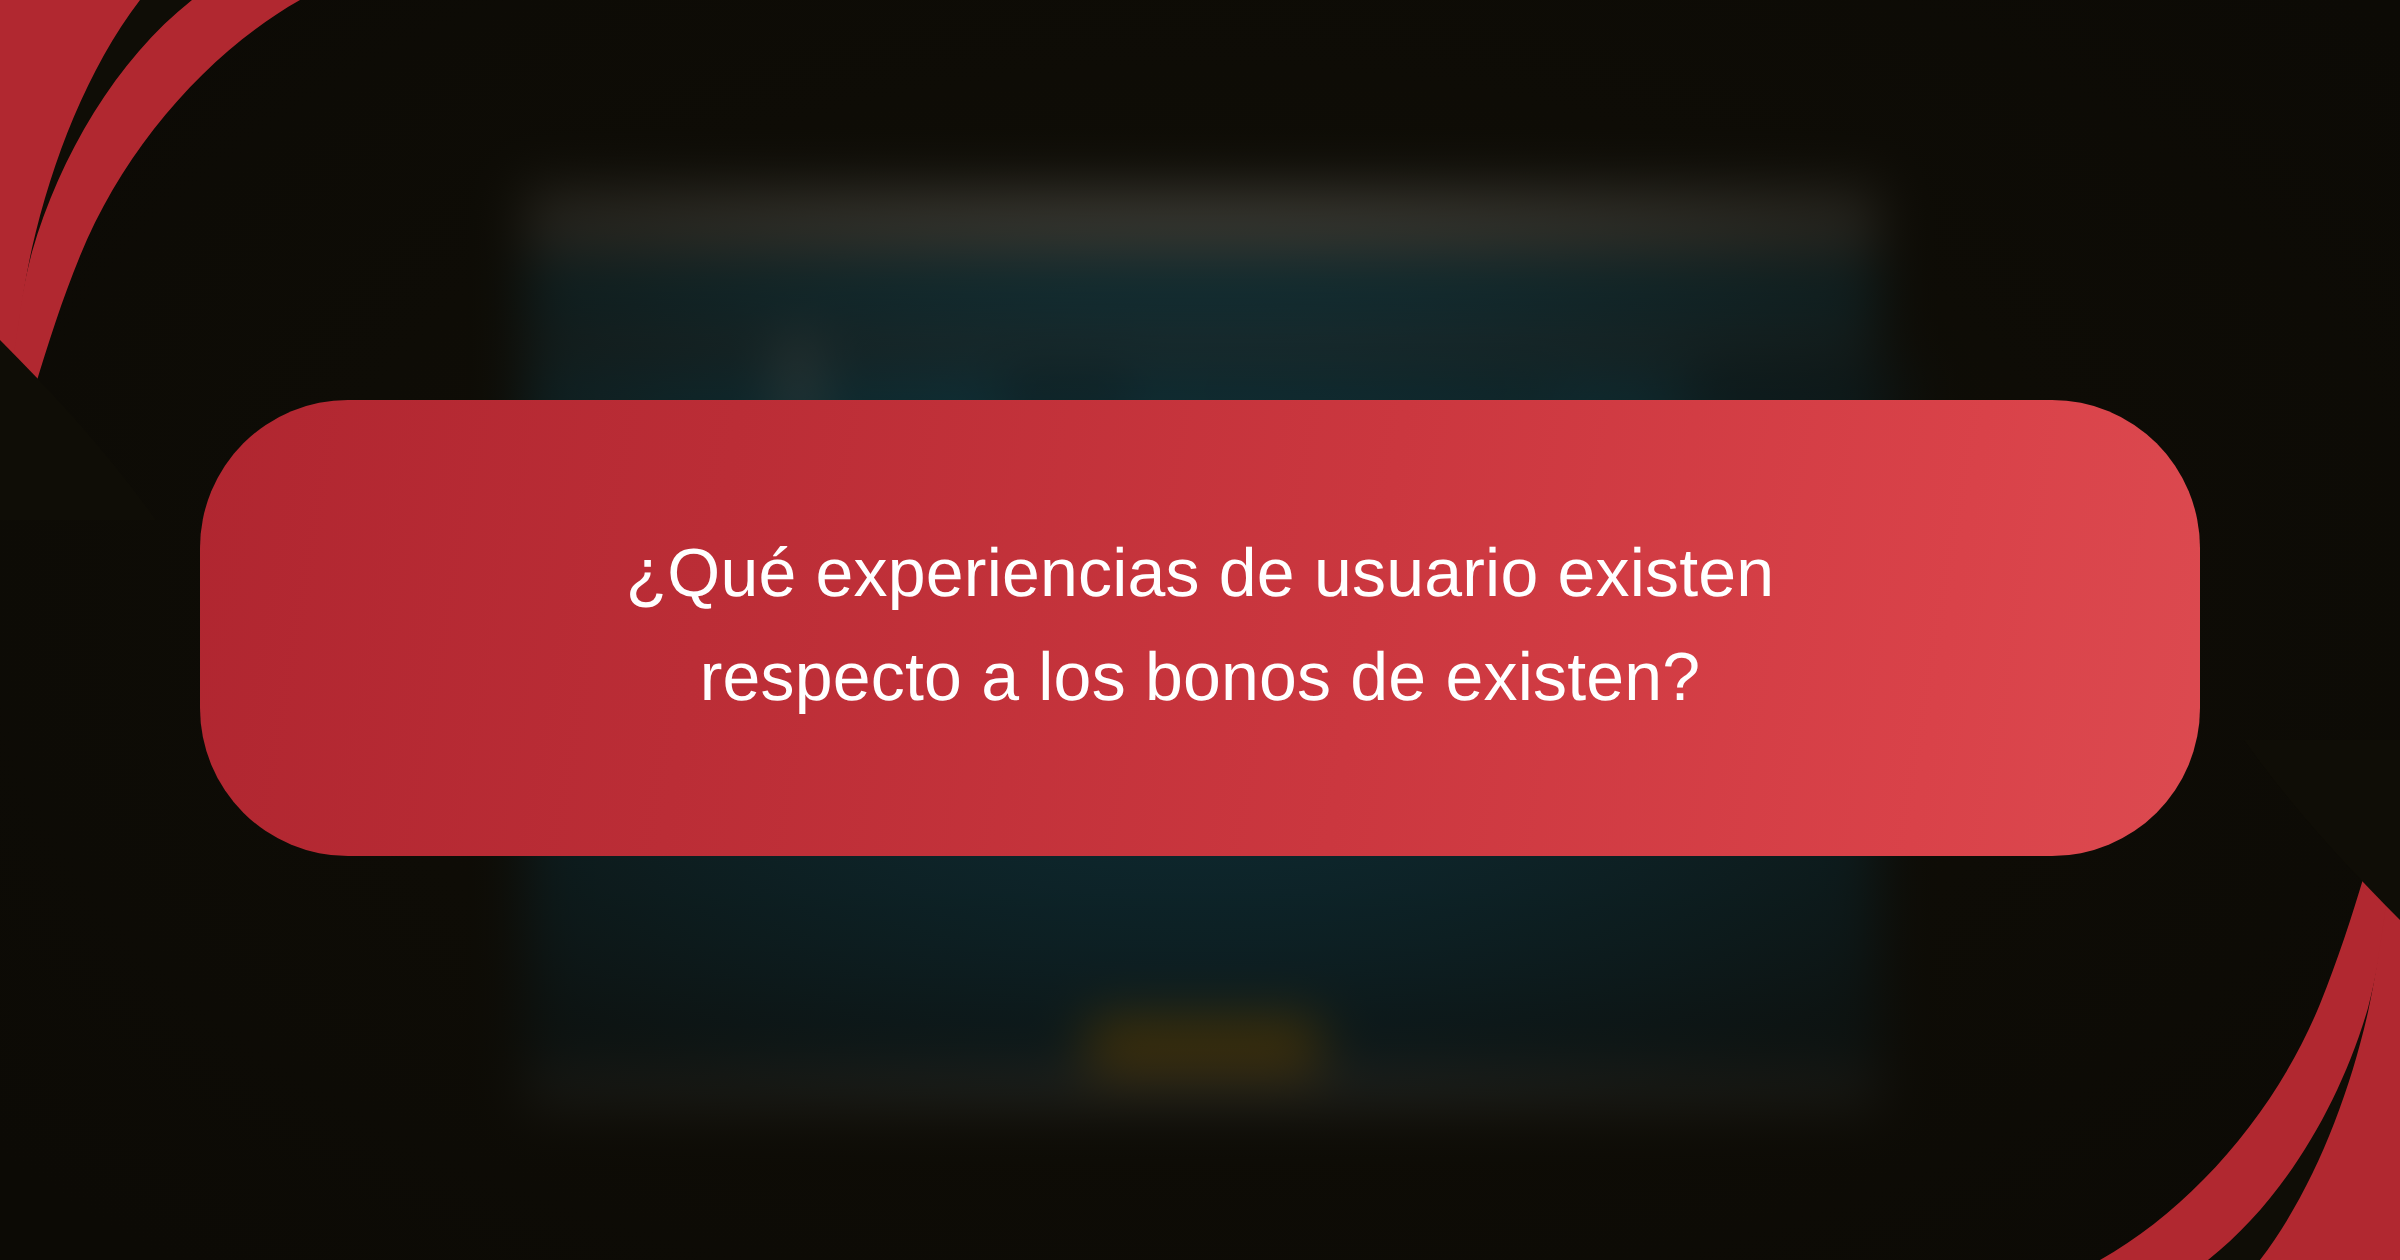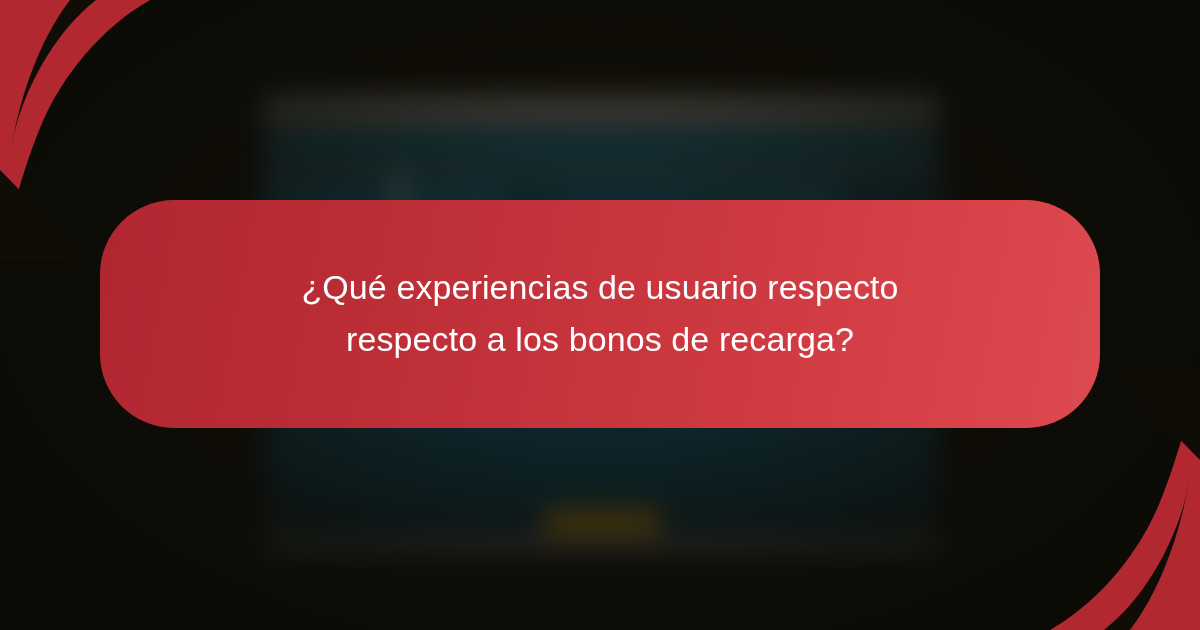--- a/index.html
+++ b/index.html
@@ -172,16 +172,16 @@
   </svg>
 
   <svg class="corner-deco br" viewBox="0 0 300 260">
     <path d="M0,0 L150,0 C104,26 62,74 40,128 C22,172 12,216 0,250 Z" fill="#b12830"></path>
     <path d="M0,0 L96,0 C58,30 30,78 16,126 C8,156 4,196 0,228 Z" fill="#0f0d06"></path>
     <path d="M0,0 L70,0 C44,34 26,80 16,124 C9,156 4,200 0,232 Z" fill="#b12830"></path>
     <path d="M0,170 C26,196 54,226 78,260 L0,260 Z" fill="#0f0d06"></path>
   </svg>
 
   <div class="question-card">
-    <div class="question-text">¿Qué experiencias de usuario respecto respecto a los bonos de recarga?</div>
+    <div class="question-text">¿Qué experiencias de usuario existen respecto a los bonos de existen?</div>
   </div>
 
 </div>
 
 </body></html>

